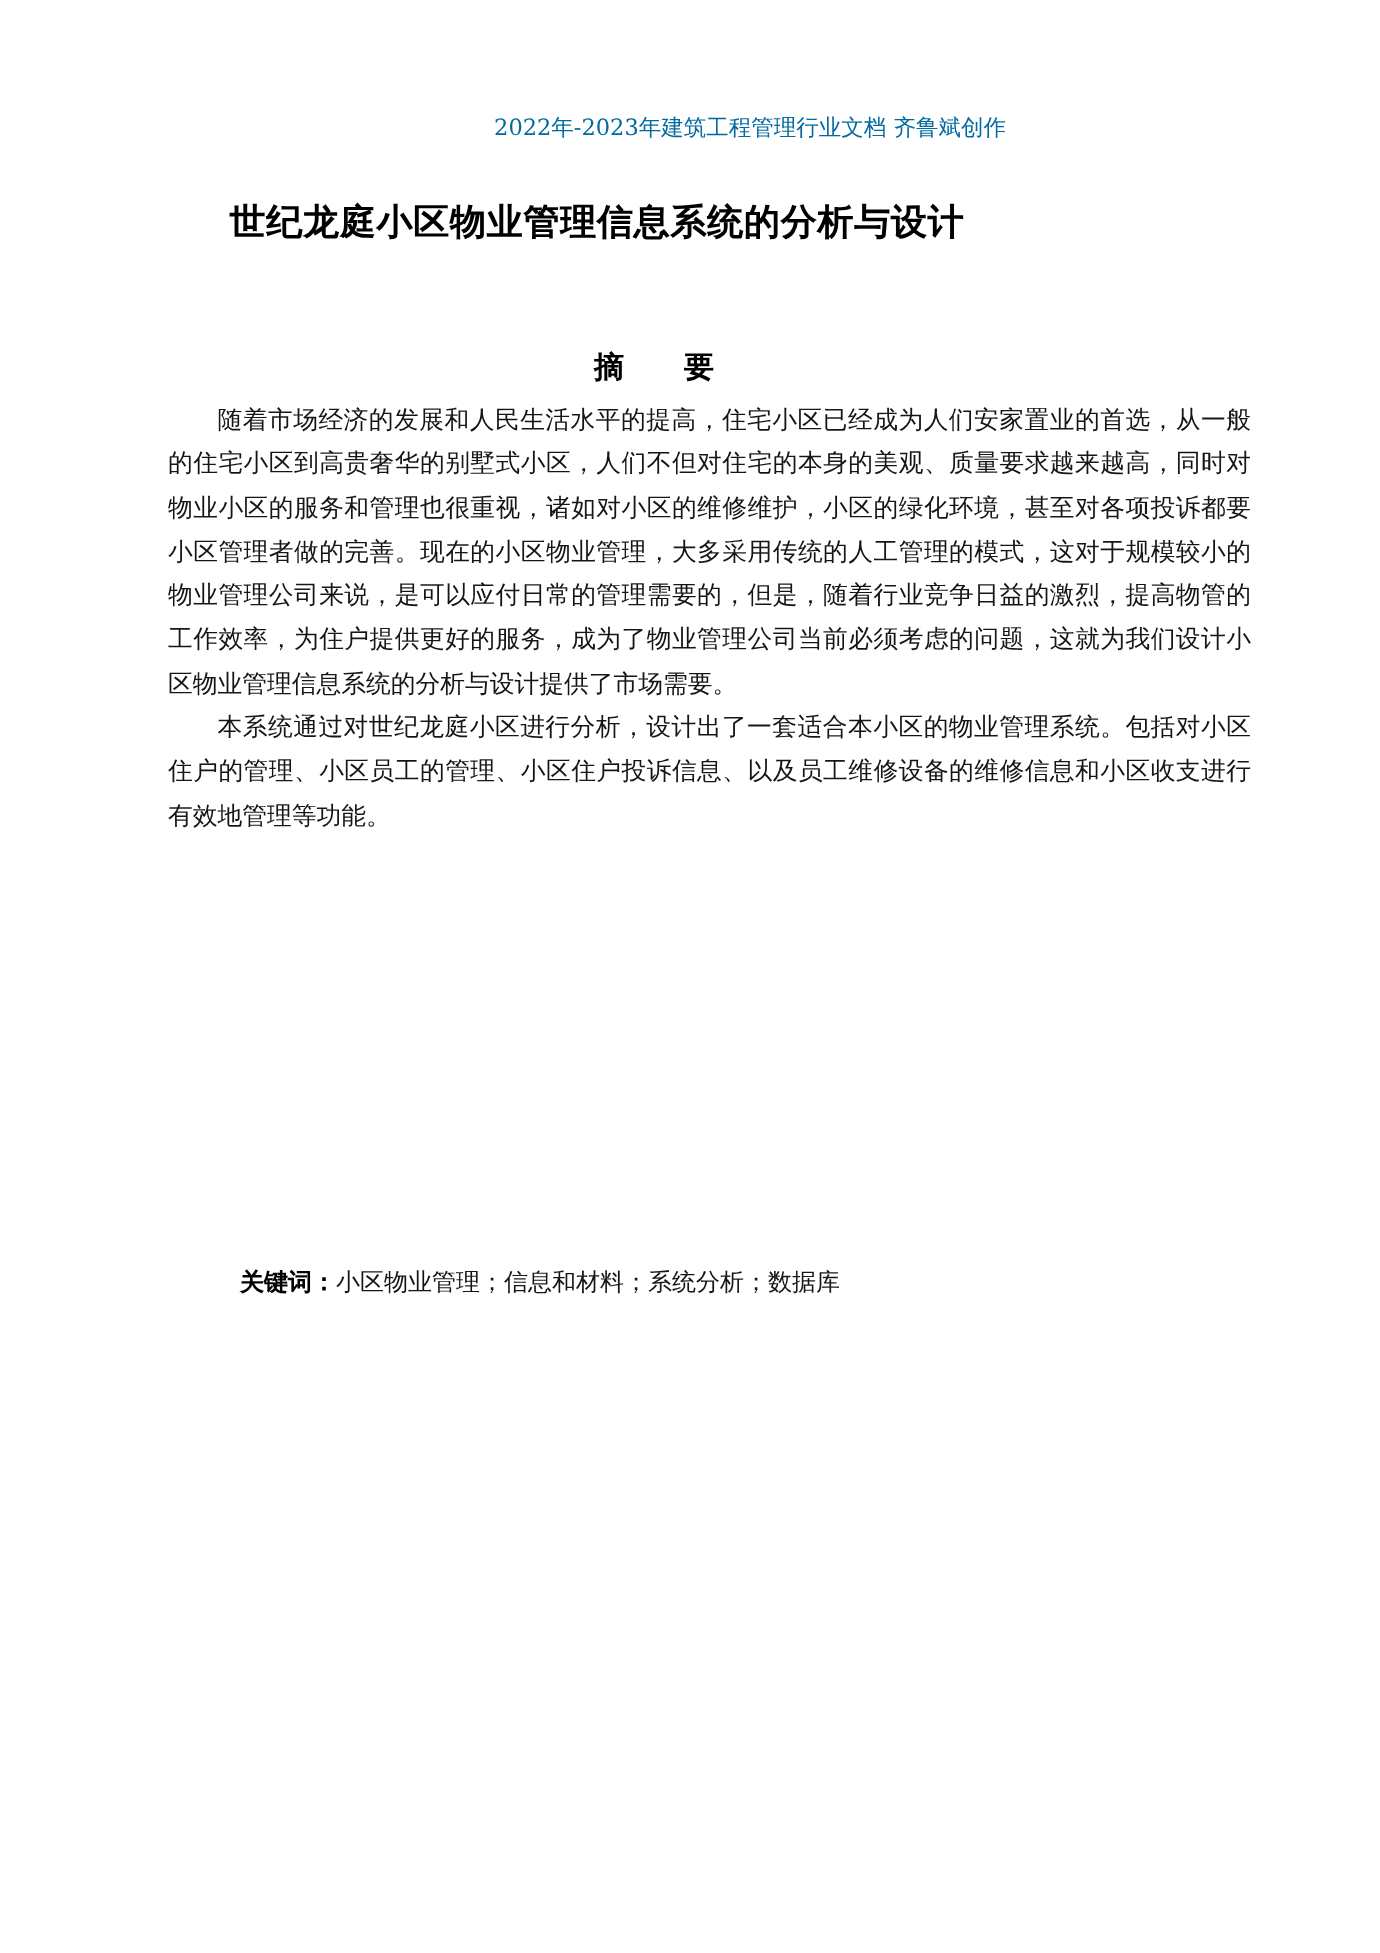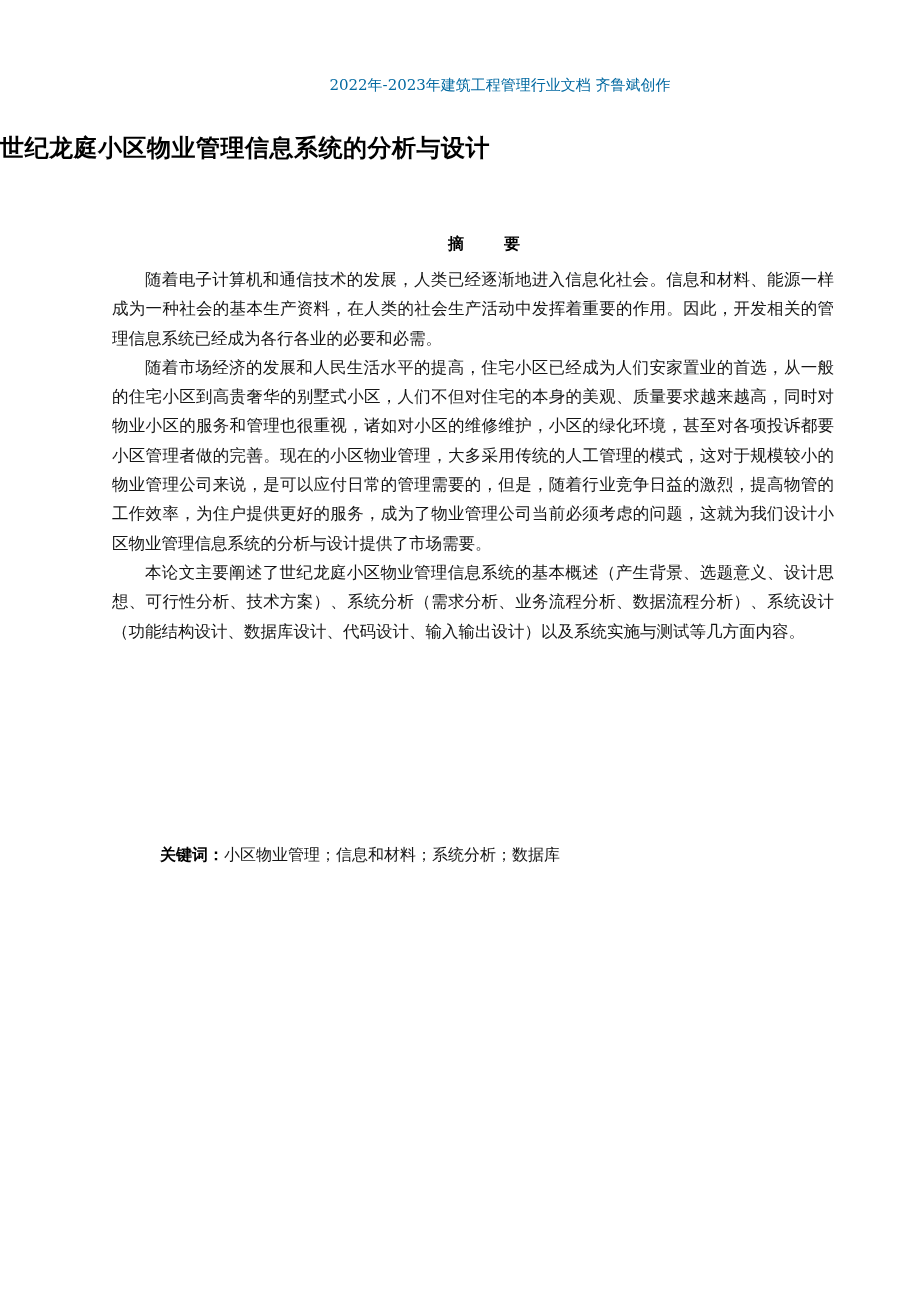--- a/index.html
+++ b/index.html
@@ -24,39 +24,39 @@
       font-size: 15px;
       line-height: 22px;
       color: #0369a1;
       padding-left: 40px;
     }
     .doc-title {
       position: absolute;
       top: 130px;
       left: 0;
       width: 796px;
+      text-align: center;
       font-family: "DejaVu Sans", "Liberation Sans", sans-serif;
       font-weight: bold;
       font-size: 24px;
       line-height: 36px;
       color: #000000;
       letter-spacing: 0.5px;
     }
     .abstract-heading {
       position: absolute;
       top: 230px;
       left: 0;
       width: 872px;
       text-align: center;
       font-family: "DejaVu Sans", "Liberation Sans", sans-serif;
       font-weight: bold;
-      font-size: 16px;
+      font-size: 20px;
       line-height: 28px;
       color: #000000;
-      padding-left: 48px;
     }
     .abstract-heading span {
       display: inline-block;
     }
     .abstract-heading .gap {
       width: 40px;
     }
     .body-text {
       position: absolute;
       top: 265px;
@@ -91,20 +91,19 @@
 
 <div class="header-line">2022年-2023年建筑工程管理行业文档 齐鲁斌创作</div>
 
 <h1 class="doc-title" style="margin:0;">世纪龙庭小区物业管理信息系统的分析与设计</h1>
 
 <div class="abstract-heading">
   <span>摘</span><span class="gap"></span><span>要</span>
 </div>
 
 <div class="body-text">
-  <p>随着电子计算机和通信技术的发展，人类已经逐渐地进入信息化社会。信息和材料、能源一样成为一种社会的基本生产资料，在人类的社会生产活动中发挥着重要的作用。因此，开发相关的管理信息系统已经成为各行各业的必要和必需。</p>
   <p>随着市场经济的发展和人民生活水平的提高，住宅小区已经成为人们安家置业的首选，从一般的住宅小区到高贵奢华的别墅式小区，人们不但对住宅的本身的美观、质量要求越来越高，同时对物业小区的服务和管理也很重视，诸如对小区的维修维护，小区的绿化环境，甚至对各项投诉都要小区管理者做的完善。现在的小区物业管理，大多采用传统的人工管理的模式，这对于规模较小的物业管理公司来说，是可以应付日常的管理需要的，但是，随着行业竞争日益的激烈，提高物管的工作效率，为住户提供更好的服务，成为了物业管理公司当前必须考虑的问题，这就为我们设计小区物业管理信息系统的分析与设计提供了市场需要。</p>
-  <p>本论文主要阐述了世纪龙庭小区物业管理信息系统的基本概述（产生背景、选题意义、设计思想、可行性分析、技术方案）、系统分析（需求分析、业务流程分析、数据流程分析）、系统设计（功能结构设计、数据库设计、代码设计、输入输出设计）以及系统实施与测试等几方面内容。</p>
+  <p>本系统通过对世纪龙庭小区进行分析，设计出了一套适合本小区的物业管理系统。包括对小区住户的管理、小区员工的管理、小区住户投诉信息、以及员工维修设备的维修信息和小区收支进行有效地管理等功能。</p>
 </div>
 
 <div class="keywords">
   <span class="kw-label">关键词：</span><span>小区物业管理；信息和材料；系统分析；数据库</span>
 </div>
 
 </body></html>

